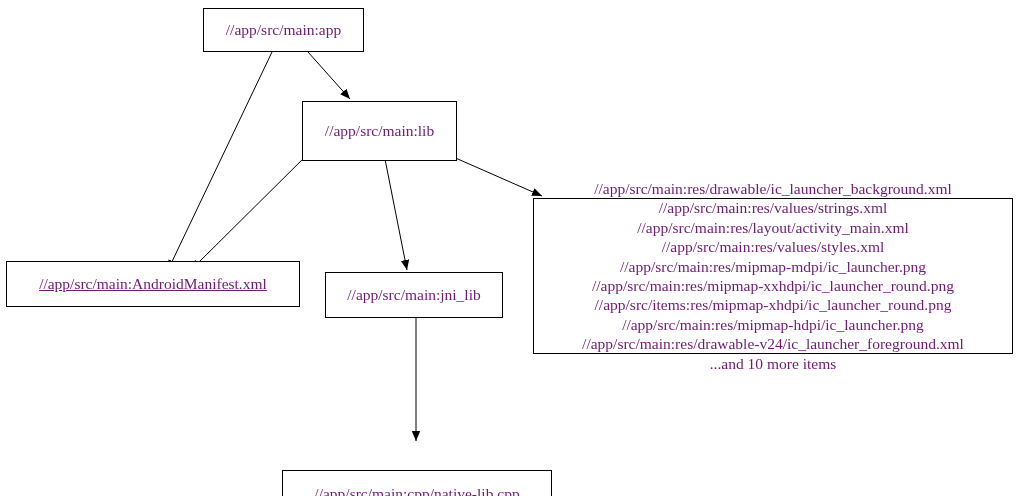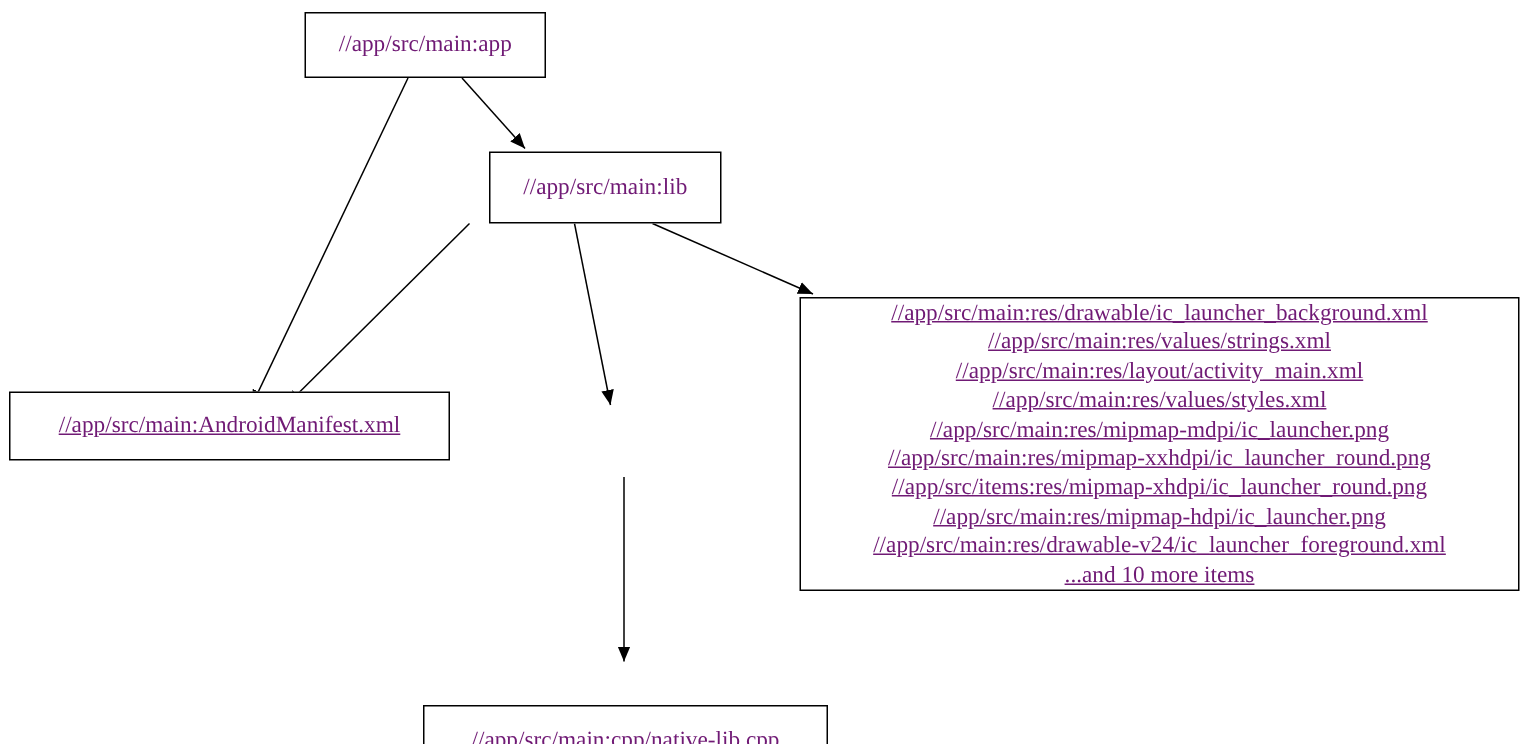--- a/index.html
+++ b/index.html
@@ -29,25 +29,25 @@
     border: 1px solid #000000;
     background: #ffffff;
     display: flex;
     align-items: center;
     justify-content: center;
     text-align: center;
     font-size: 15.5px;
     white-space: nowrap;
   }
   .node-app     { left: 203px; top: 8px;   width: 161px; height: 44px; }
-  .node-lib     { left: 302px; top: 101px; width: 155px; height: 48px; margin-left: 24px; }
+  .node-lib     { left: 302px; top: 101px; width: 155px; height: 60px; }
   .node-manifest{ left: 6px;   top: 261px; width: 294px; height: 46px; text-decoration: underline; }
   .node-jni     { left: 325px; top: 272px; width: 178px; height: 46px; }
-  .node-res     { left: 533px; top: 198px; width: 480px; height: 196px;
-                  flex-direction: column; line-height: 19.4px; text-decoration: underline; }
+  .node-res     { left: 533px; top: 198px; width: 480px; height: 156px;
+                  flex-direction: column; line-height: 19.4px; }
   .node-native  { left: 282px; top: 443px; width: 270px; height: 48px; margin-top: 27px; }
   .edge-line {
     stroke: #000000;
     stroke-width: 1;
   }
 </style>
 </head>
 <body>
 
 <div id="canvas">
@@ -71,20 +71,23 @@
   </div>
 
   <div class="node node-lib">
     <span>//app/src/main:lib</span>
   </div>
 
   <div class="node node-manifest">
     <span>//app/src/main:AndroidManifest.xml</span>
   </div>
 
+  <div class="node node-jni">
+    <span>//app/src/main:jni_lib</span>
+  </div>
 
   <div class="node node-res">
     <span>//app/src/main:res/drawable/ic_launcher_background.xml</span>
     <span>//app/src/main:res/values/strings.xml</span>
     <span>//app/src/main:res/layout/activity_main.xml</span>
     <span>//app/src/main:res/values/styles.xml</span>
     <span>//app/src/main:res/mipmap-mdpi/ic_launcher.png</span>
     <span>//app/src/main:res/mipmap-xxhdpi/ic_launcher_round.png</span>
     <span>//app/src/items:res/mipmap-xhdpi/ic_launcher_round.png</span>
     <span>//app/src/main:res/mipmap-hdpi/ic_launcher.png</span>

